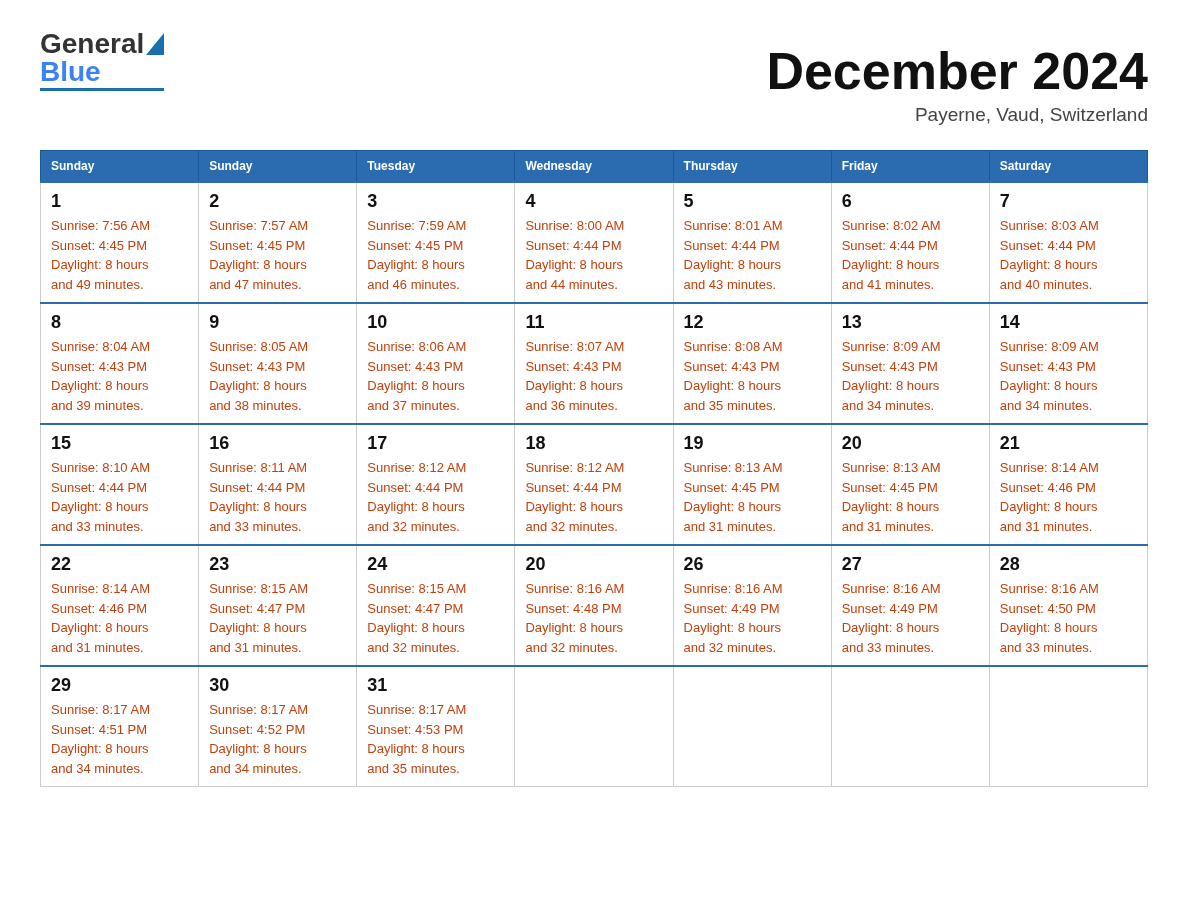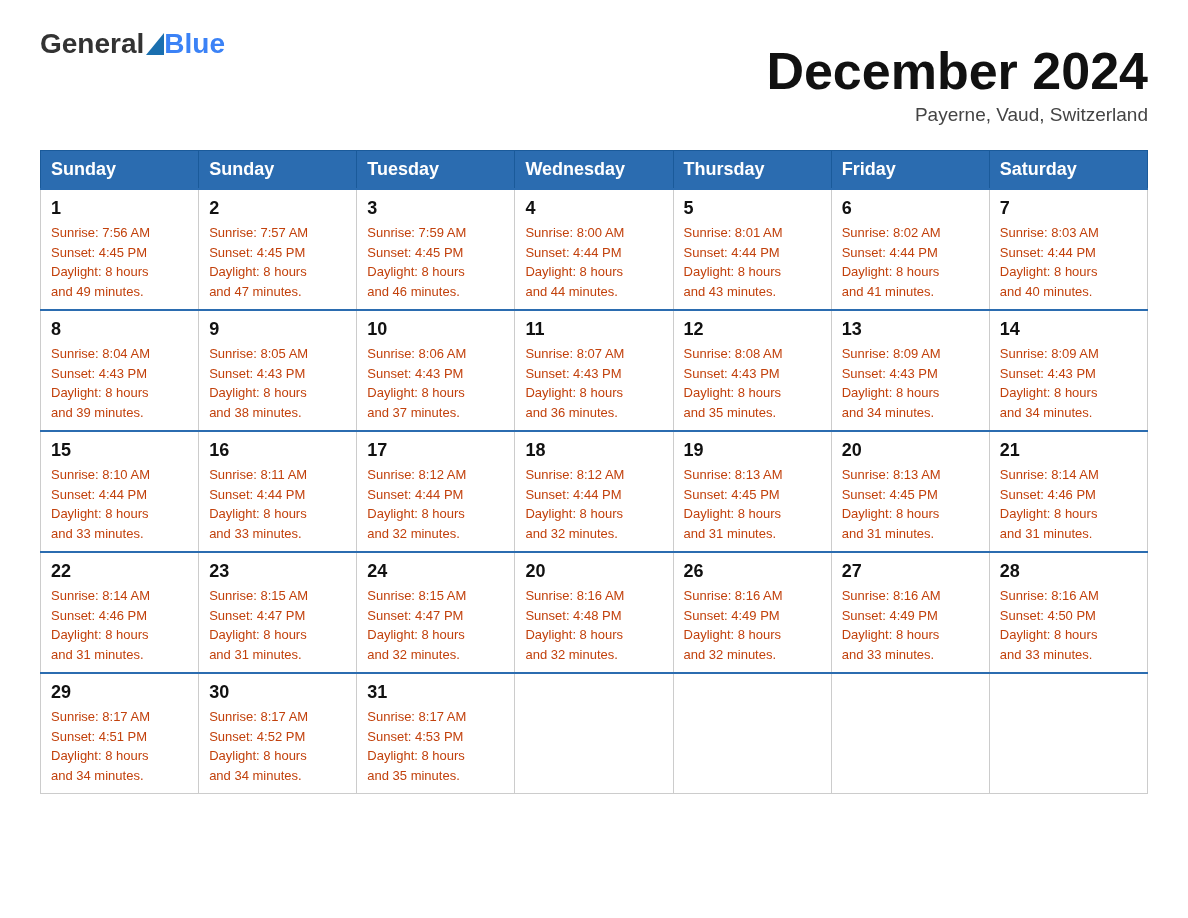--- a/index.html
+++ b/index.html
@@ -11,20 +11,21 @@
       min-height: 918px;
     }
     .header {
       display: flex;
       justify-content: space-between;
       align-items: flex-start;
       margin-bottom: 24px;
     }
     .logo {
       display: flex;
+      flex-direction: column;
       align-items: flex-start;
     }
     .logo-general {
       font-size: 28px;
       font-weight: bold;
       color: #333;
       line-height: 1;
     }
     .logo-blue {
       font-size: 28px;
@@ -54,21 +55,21 @@
       margin-top: 4px;
     }
     .calendar-table {
       width: 100%;
       border-collapse: collapse;
       table-layout: fixed;
     }
     .calendar-table th {
       background: #2b6cb0;
       color: #fff;
-      font-size: 18px;
+      font-size: 12px;
       font-weight: bold;
       padding: 8px 10px;
       text-align: left;
       border: 1px solid #1a5a9a;
     }
     .calendar-table td {
       vertical-align: top;
       padding: 8px 10px;
       border: 1px solid #ccc;
       font-size: 13px;

